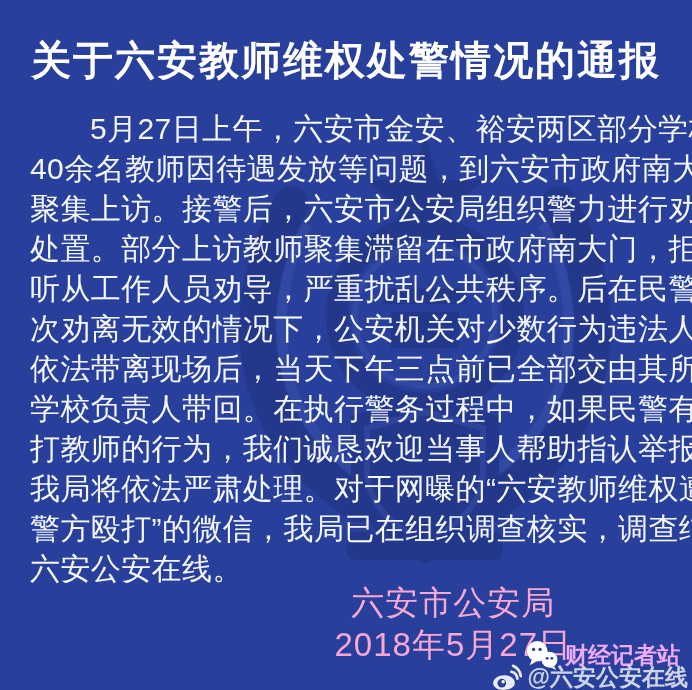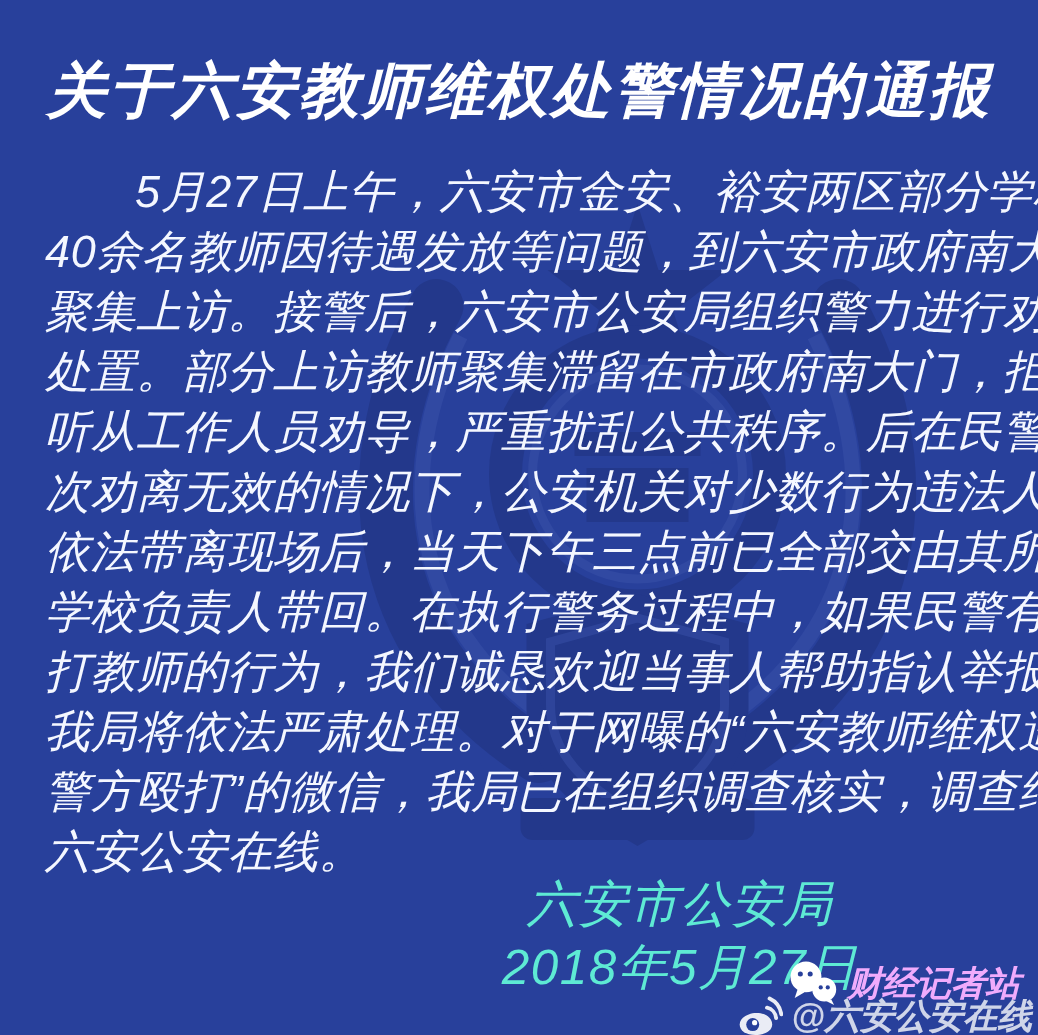--- a/index.html
+++ b/index.html
@@ -8,21 +8,20 @@
     font-family: "Liberation Sans", "DejaVu Sans", sans-serif;
     overflow: hidden;
   }
   .poster {
     position: relative;
     width: 692px;
     height: 690px;
     background: #28409b;
     overflow: hidden;
     color: #ffffff;
-    font-style: italic;
   }
   
   .badge-watermark {
     position: absolute;
     left: 175px;
     top: 120px;
     width: 500px;
     height: 460px;
     opacity: 0.45;
     pointer-events: none;
@@ -53,21 +52,21 @@
   .body-text .line.indent { text-indent: 60px; }
   .sign-block {
     position: absolute;
     top: 582px;
     right: 120px;
     display: flex;
     flex-direction: column;
     align-items: center;
     font-size: 33px;
     line-height: 42px;
-    color: #5eead4;
+    color: #f9a8d4;
     letter-spacing: 1px;
   }
   .stamp-marks {
     position: absolute;
     right: 4px;
     bottom: 0px;
     display: flex;
     flex-direction: column;
     align-items: flex-end;
     line-height: 1;

